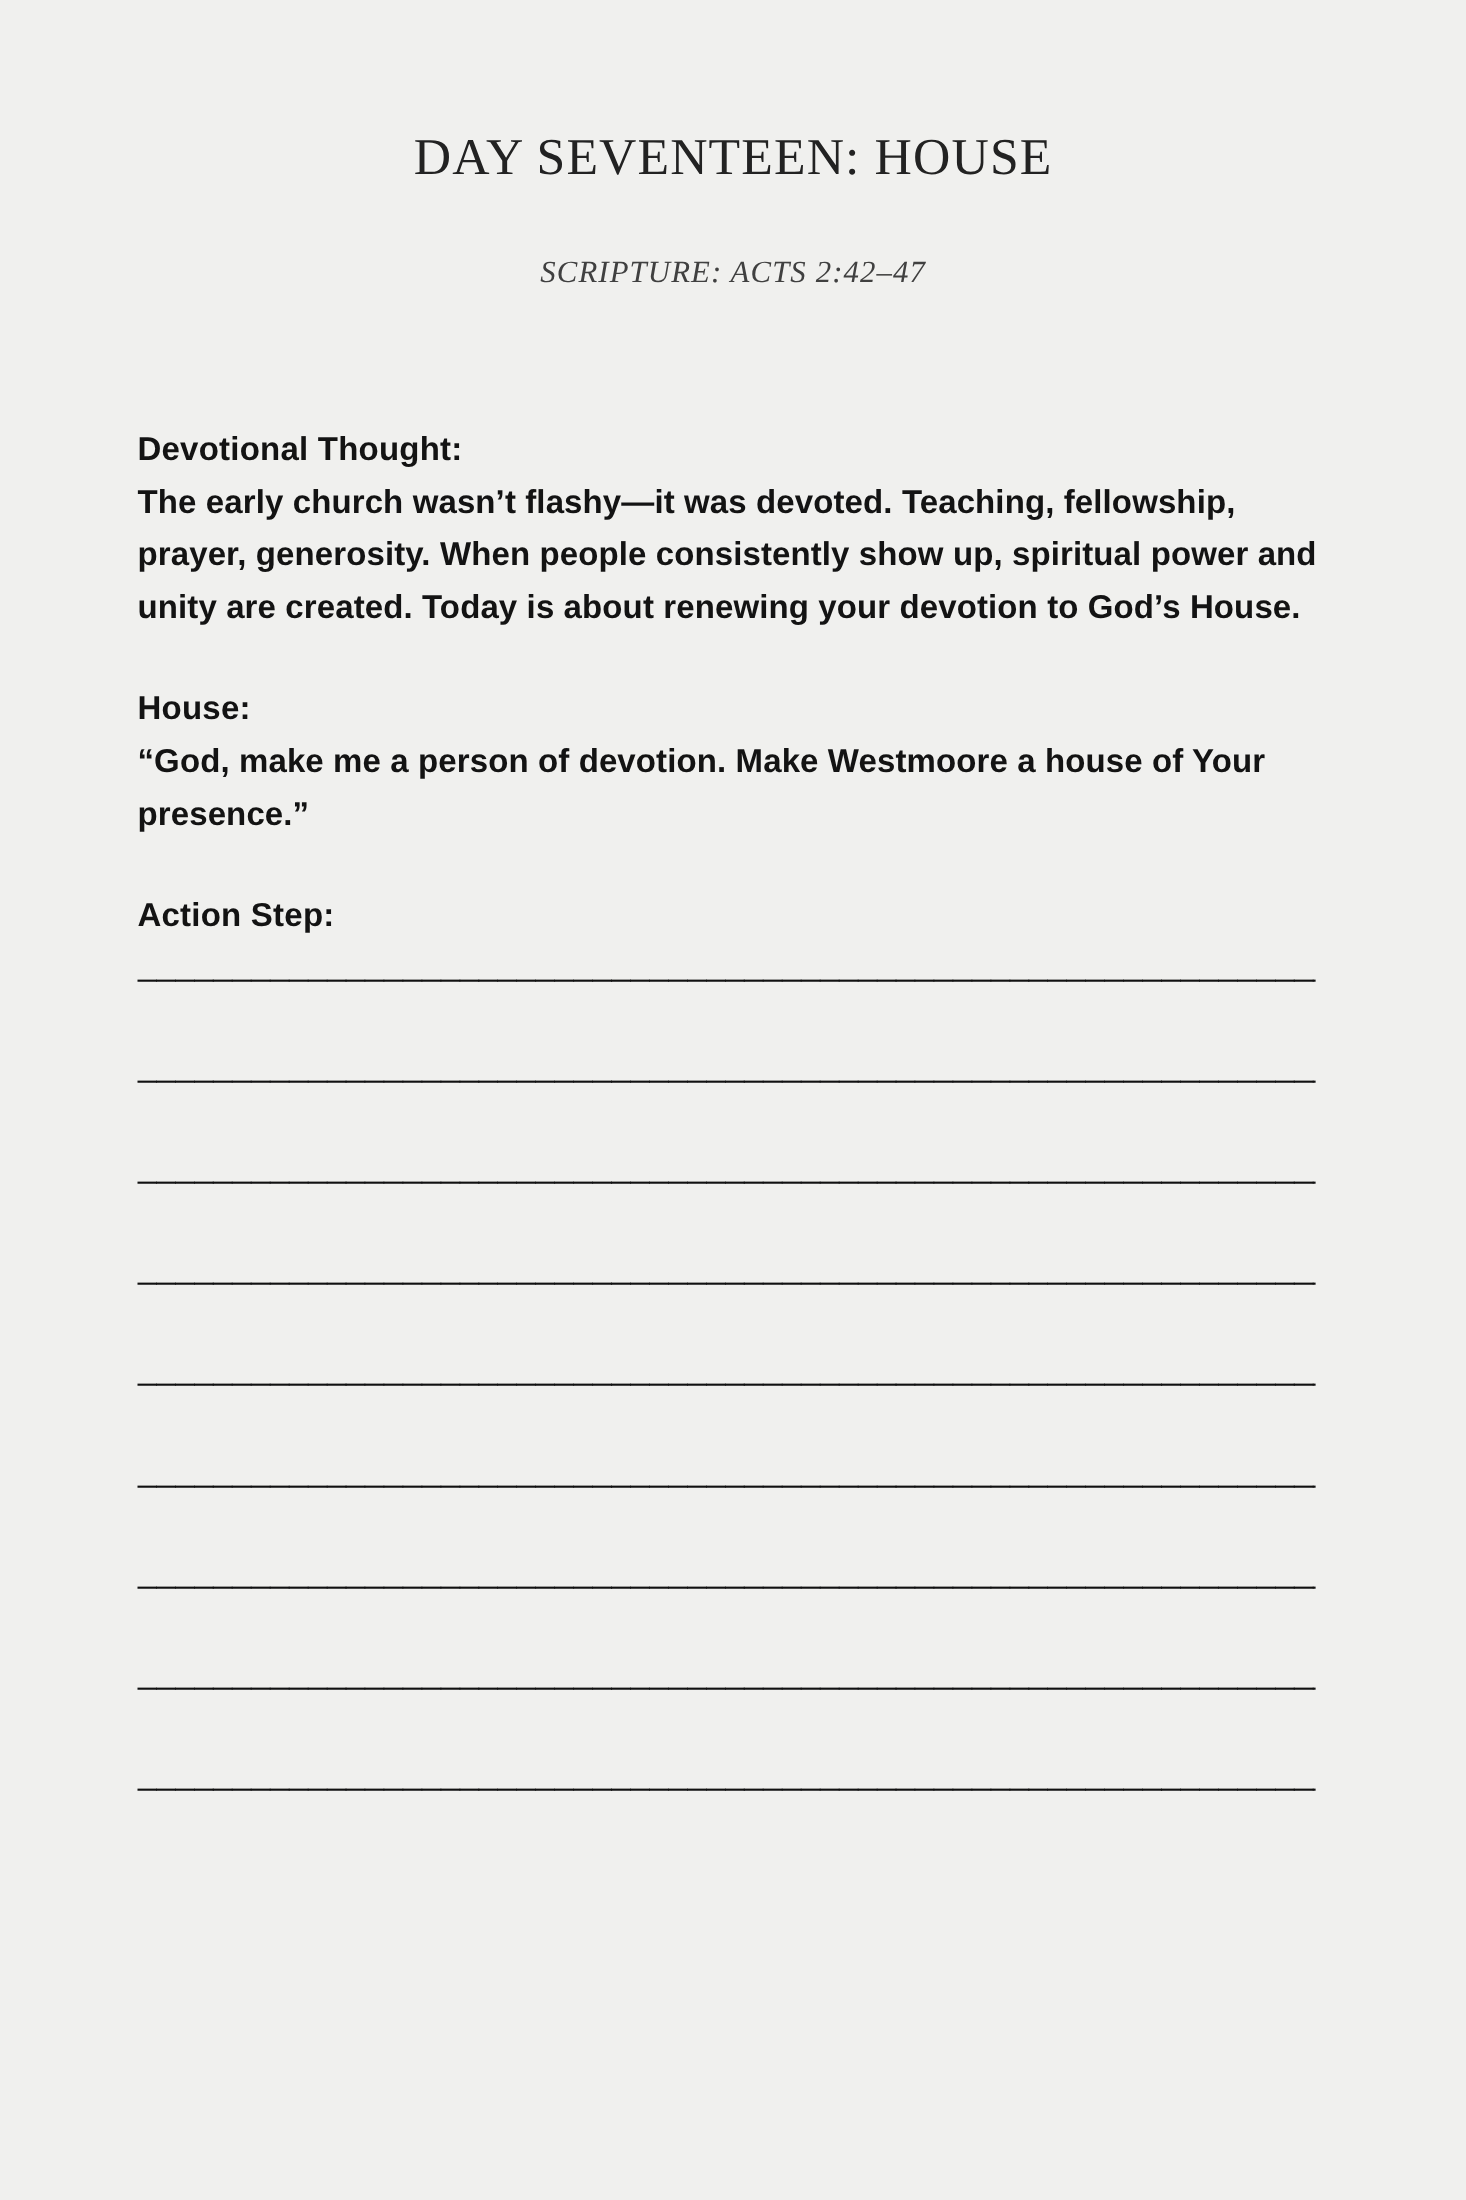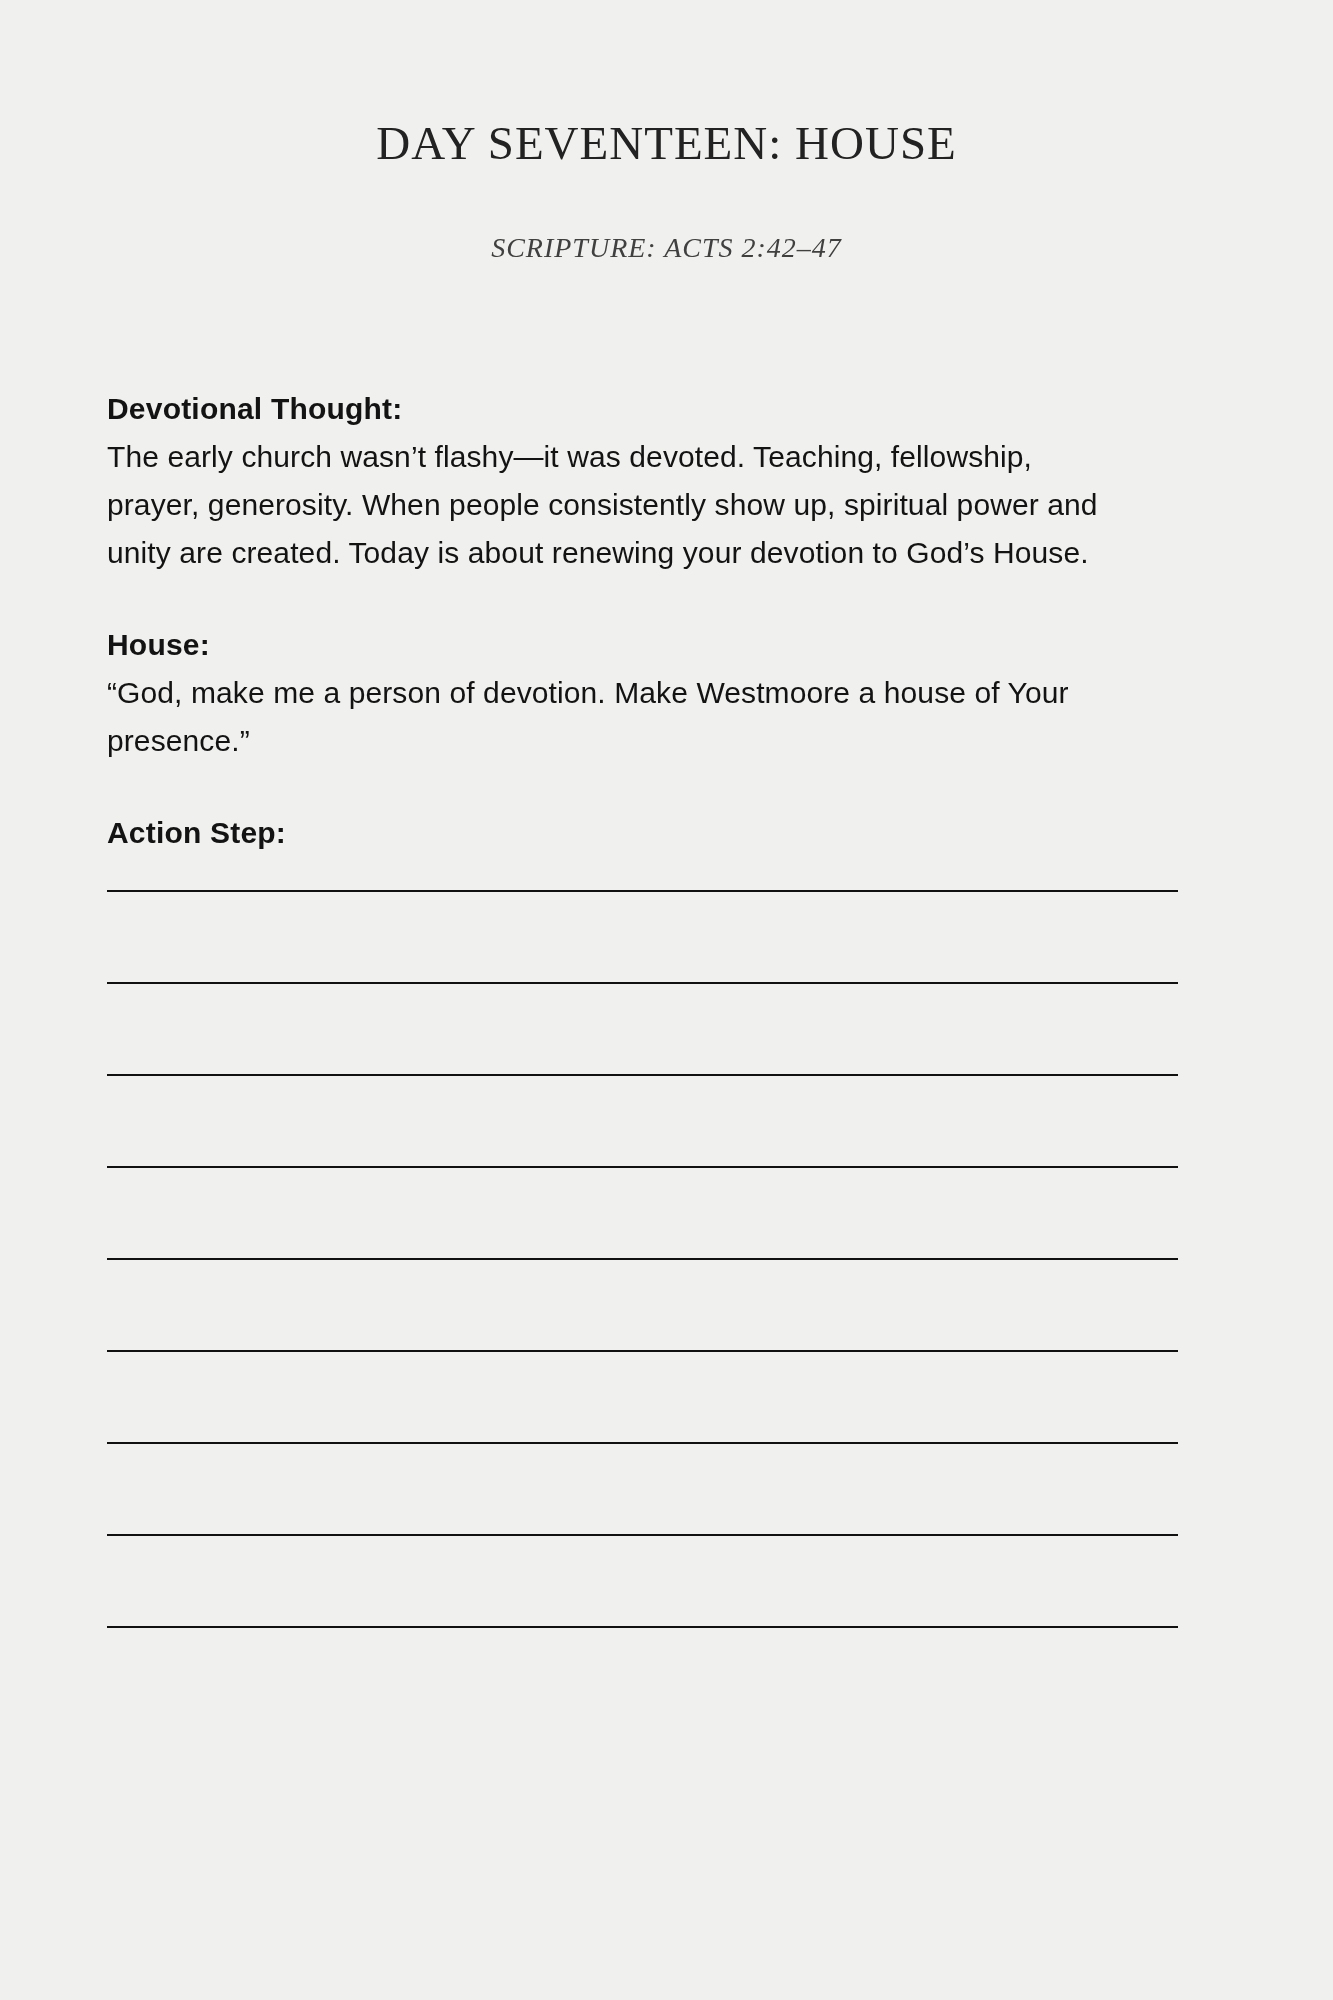--- a/index.html
+++ b/index.html
@@ -36,35 +36,37 @@
     font-style: italic;
     font-size: 28px;
     line-height: 34px;
     text-align: center;
     letter-spacing: 1px;
     color: #404040;
   }
   .content {
     margin-top: 120px;
     width: 1126px;
+    margin-left: 18px;
   }
   .sec {
     font-size: 30px;
     line-height: 48px;
   }
   .sec + .sec {
     margin-top: 44px;
   }
   .sec-head {
     font-weight: bold;
     letter-spacing: 0.2px;
   }
   .sec-body {
     white-space: pre-line;
     letter-spacing: 0.1px;
+    font-weight: bold;
   }
   .rules {
     margin-top: 2px;
   }
   .rule {
     height: 92px;
   }
   .rule span {
     display: block;
     width: 1071px;

